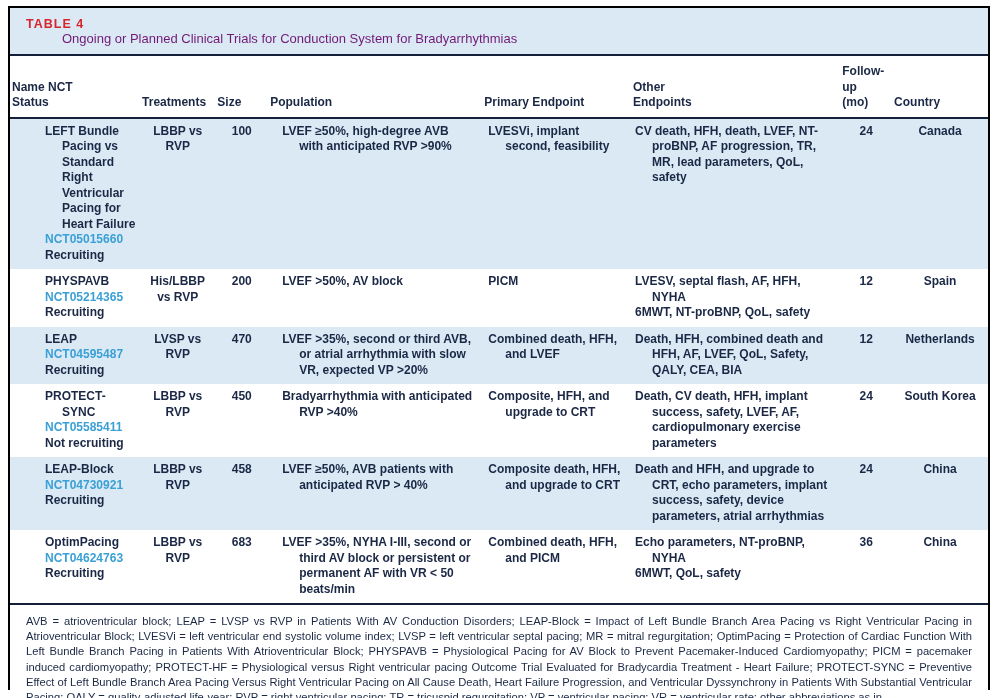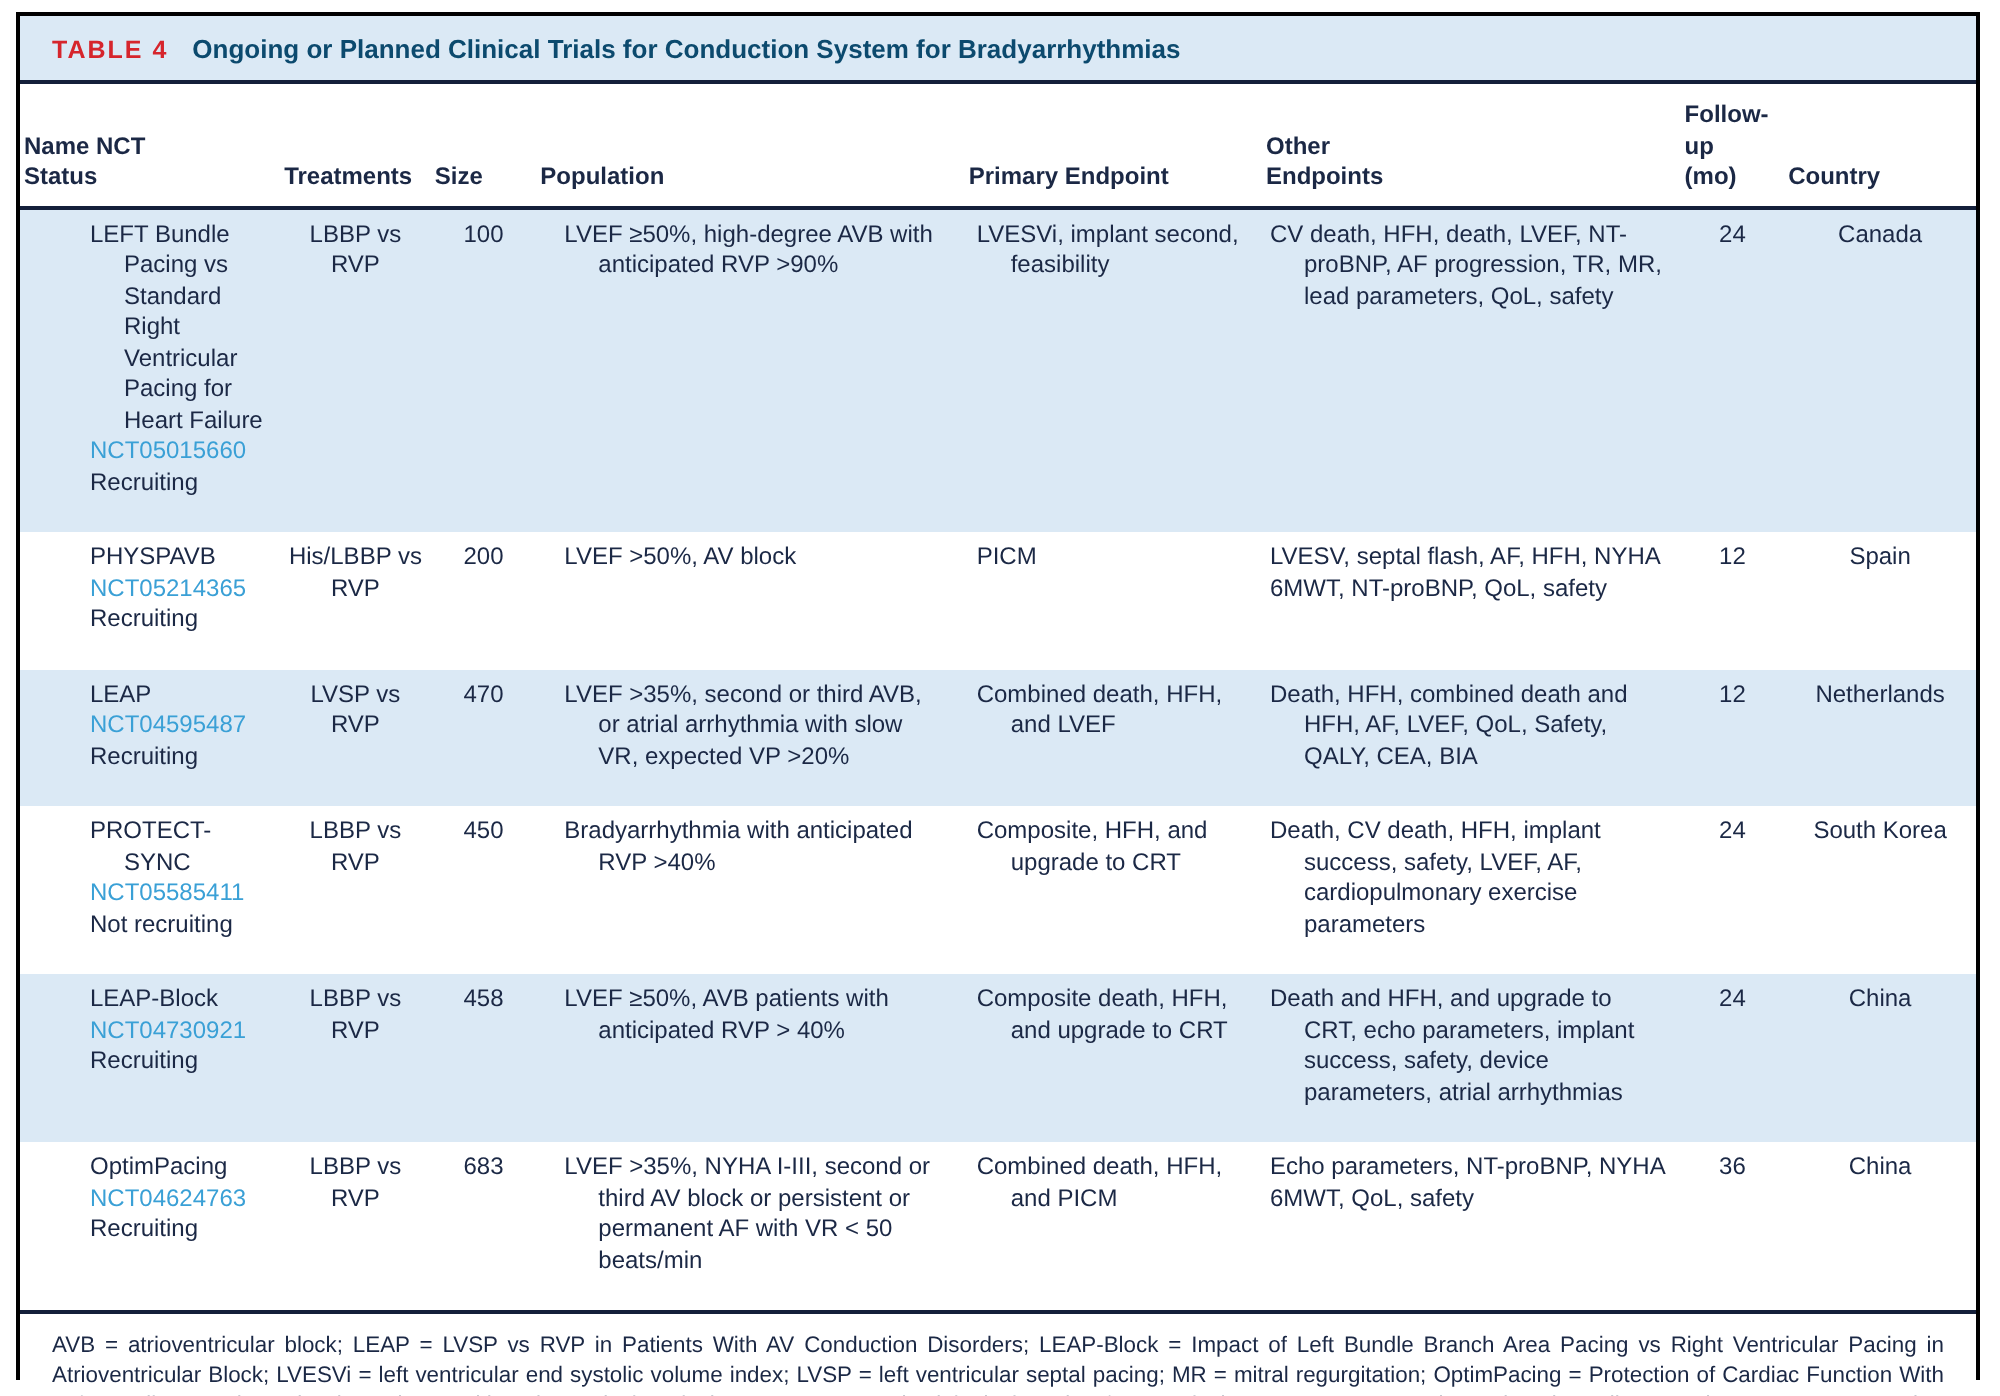--- a/index.html
+++ b/index.html
@@ -1,26 +1,26 @@
 <!DOCTYPE html>
 <html><head>
 <meta charset="utf-8">
 <style>
   html,body{margin:0;padding:0;background:#fff;}
   body{width:1000px;height:698px;font-family:"Liberation Sans",sans-serif;color:#1b2845;}
   .table-frame{position:absolute;left:8px;top:6px;width:982px;height:684px;border:2px solid #000;background:#fff;box-sizing:border-box;}
 
-  .title-bar{display:flex;align-items:center;gap:12px;background:#dbe9f5;padding:9px 16px 8px 16px;border-bottom:2px solid #14203a;}
+  .title-bar{display:flex;align-items:flex-start;background:#dbe9f5;padding:9px 16px 8px 16px;border-bottom:2px solid #14203a;flex-direction:column;}
   .title-label{color:#d6252c;font-weight:bold;font-size:12.5px;letter-spacing:1px;}
-  .title-text{color:#0c4a6e;font-weight:bold;font-size:13px;}
+  .title-text{color:#701a75;font-weight:normal;font-size:13px;margin-left:36px;}
 
   table{width:100%;border-collapse:collapse;table-layout:fixed;font-size:12px;line-height:15.5px;}
   thead th{vertical-align:bottom;text-align:left;font-weight:bold;color:#1b2845;
            padding:8px 2px 6px 2px;border-bottom:2px solid #14203a;white-space:pre-line;background:#fff;height:44px;box-sizing:border-box;}
-  tbody td{vertical-align:top;padding:5px 3px 17px 3px;}
+  tbody td{vertical-align:top;padding:5px 3px 6px 3px;font-weight:bold;}
   tbody tr.shaded{background:#dbe9f5;}
   tbody tr:last-child td{border-bottom:2px solid #14203a;}
 
   td.col-name{padding-left:35px;padding-right:4px;}
   td.col-pop{padding-left:14px;padding-right:8px;}
   td.col-pe{padding-left:6px;padding-right:6px;}
   td.col-oe{padding-left:4px;padding-right:6px;}
   .center{text-align:center;}
   .hang{padding-left:17px;text-indent:-17px;}
   .nct{display:block;color:#3aa0d6;text-decoration:none;cursor:pointer;}

